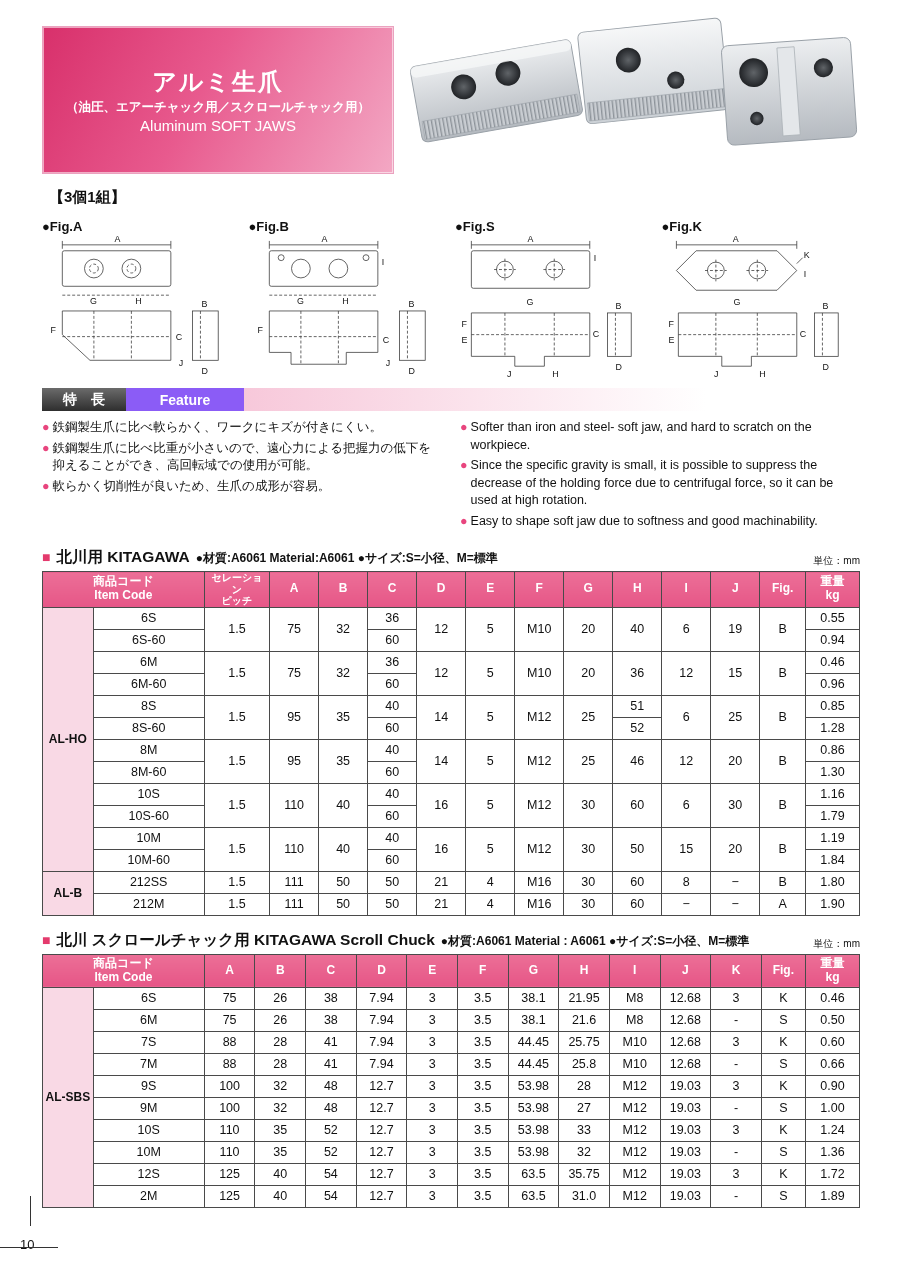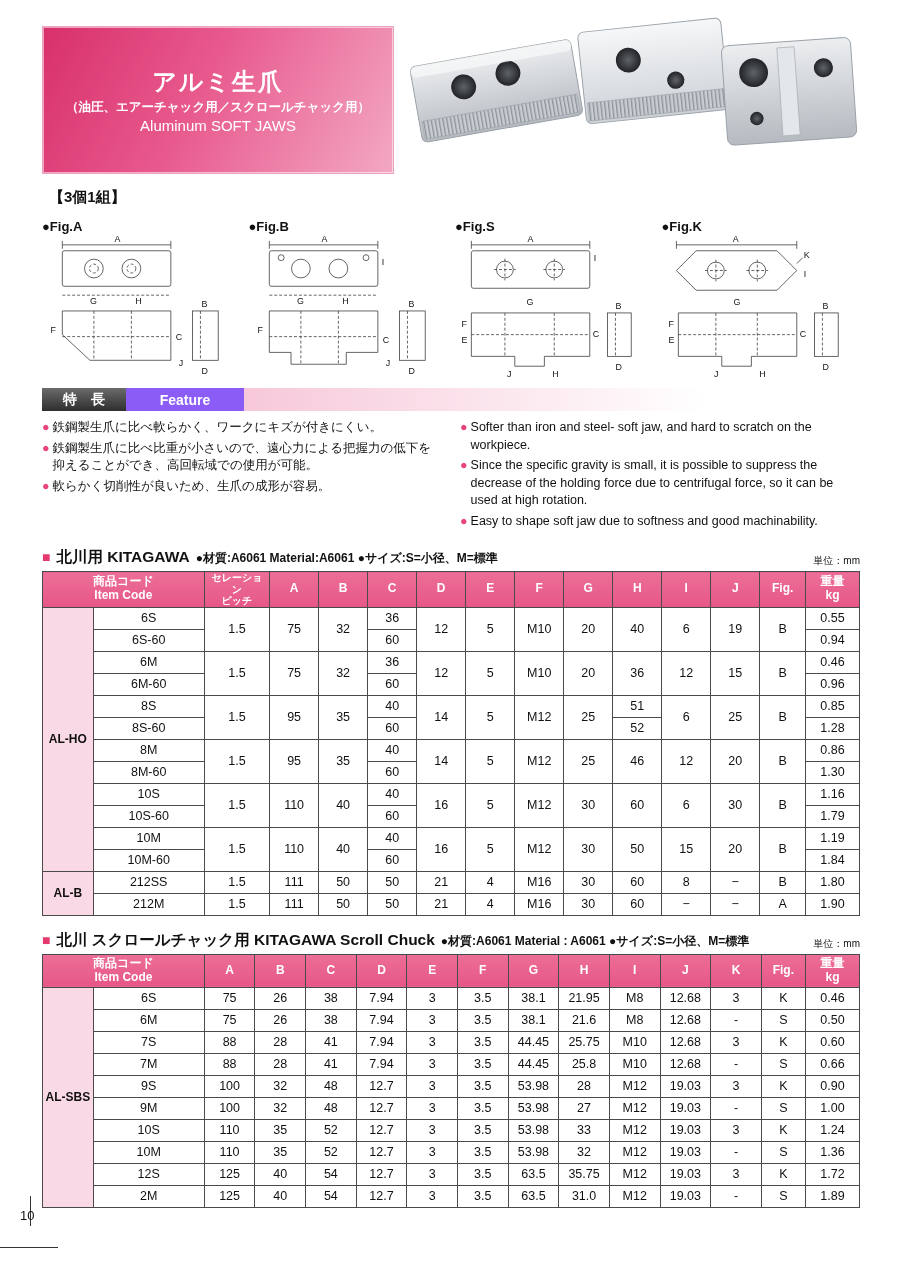--- a/index.html
+++ b/index.html
@@ -35,21 +35,21 @@
 .ttl{display:flex;align-items:baseline;gap:6px;margin-bottom:3px}
 .ttl-mark{color:#e43a6d;font-size:14px;font-weight:bold}
 .ttl-main{font-size:15.5px;font-weight:bold}
 .ttl-specs{font-size:12px;font-weight:bold}
 .ttl-unit{margin-left:auto;font-size:10px;align-self:flex-end}
 table{border-collapse:collapse;width:100%;table-layout:fixed;font-size:12.5px}
 th,td{border:1px solid #4a4a4a;text-align:center;padding:0 2px;height:22px;overflow:hidden}
 thead th{background:linear-gradient(#ec6f97,#e65687);color:#fff;font-size:12px;font-weight:bold;white-space:pre-line;line-height:1.15;height:33px}
 thead th.small{font-size:10px}
 td.grp{background:#f9d9e5;font-weight:bold;font-size:12px}
-.footer-num{position:absolute;left:20px;top:1208px;font-size:13px}
+.footer-num{position:absolute;left:20px;top:1237px;font-size:13px}
 .footer-h{position:absolute;left:0;top:1247px;width:58px;height:1px;background:#333}
 .footer-v{position:absolute;left:30px;top:1196px;width:1px;height:30px;background:#333}
 </style>
 </head>
 <body>
 
 <div class="page">
 
   <div class="hd">
     <div class="title-box">

